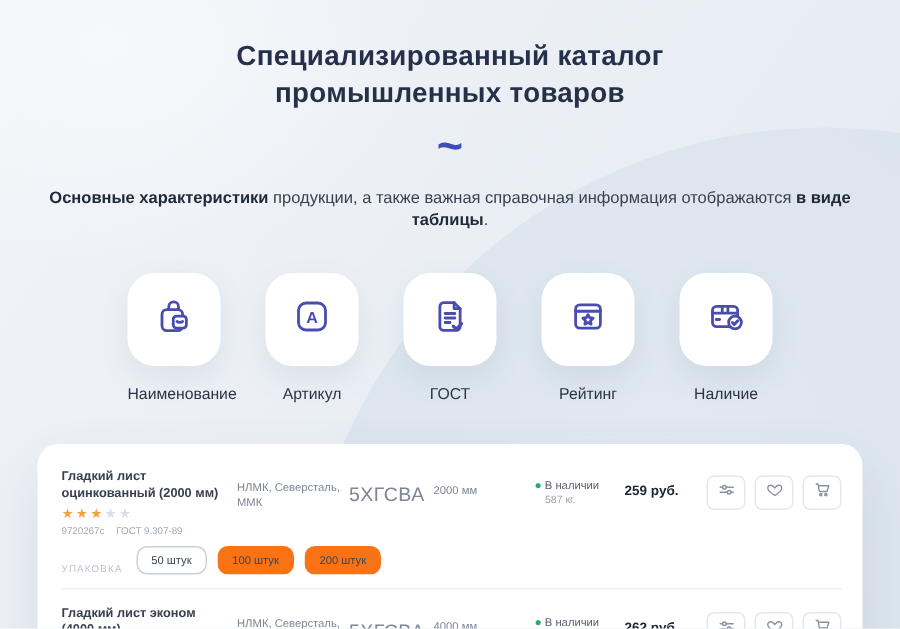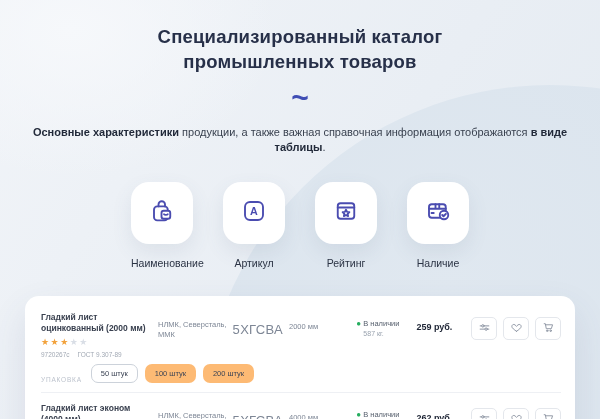--- a/index.html
+++ b/index.html
@@ -84,21 +84,21 @@
     cursor:pointer;
   }
   .abtn svg { width:13px; height:13px; }
 
   .extras { display:flex; align-items:flex-end; margin-top:6px; }
   .extras .xlbl {
     font-size:6.5px; letter-spacing:.8px; color:#bcc2cc; margin-right:9px;
     text-transform:uppercase;
   }
   .chip {
-    font-size:7.5px; color:#3c4455; background:#fdba74; border-radius:7px;
+    font-size:7.5px; color:#3c4455; background:#f97316; border-radius:7px;
     padding:4px 9px; margin-right:7px; border:1px solid transparent; cursor:pointer;
     white-space:nowrap;
   }
   .chip.sel { background:#fff; border-color:#ccd2da; }
 </style>
 </head>
 <body>
 
 <div class="bg-glow"></div>
 <div class="bg-circle"></div>
@@ -133,20 +133,33 @@
         <span>
           <svg viewBox="0 0 24 24" fill="none" stroke="#4a4cb0" stroke-width="1.5" stroke-linecap="round" stroke-linejoin="round">
             <rect x="4.8" y="4.8" width="14.4" height="14.4" rx="4"></rect>
             <text x="12" y="15.2" text-anchor="middle" font-size="8.6" font-weight="bold" fill="#4a4cb0" stroke="none">A</text>
           </svg>
         </span>
       </div>
       <span class="lbl">Артикул</span>
     </div>
 
+    <div class="feature">
+      <div class="card">
+        <span>
+          <svg viewBox="0 0 24 24" fill="none" stroke="#4a4cb0" stroke-width="1.5" stroke-linecap="round" stroke-linejoin="round">
+            <path d="M14.2 4.6H8.6a2 2 0 0 0-2 2v10.8a2 2 0 0 0 2 2h6.8a2 2 0 0 0 2-2V7.8z"></path>
+            <path d="M14.2 4.6v3.2h3.2"></path>
+            <path d="M9.4 10.4h5.2M9.4 12.8h5.2M9.4 15.2h2.6"></path>
+            <path d="M13.8 17.2l1.5 1.5 2.9-2.9" stroke-width="1.7"></path>
+          </svg>
+        </span>
+      </div>
+      <span class="lbl">ГОСТ</span>
+    </div>
 
     <div class="feature">
       <div class="card">
         <span>
           <svg viewBox="0 0 24 24" fill="none" stroke="#4a4cb0" stroke-width="1.5" stroke-linecap="round" stroke-linejoin="round">
             <rect x="5.4" y="5.8" width="13.2" height="12.4" rx="2.2"></rect>
             <path d="M5.4 9.2h13.2"></path>
             <path d="M12 11l.85 1.65 1.85.28-1.35 1.3.32 1.85L12 15.2l-1.67.88.32-1.85-1.35-1.3 1.85-.28z"></path>
           </svg>
         </span>

